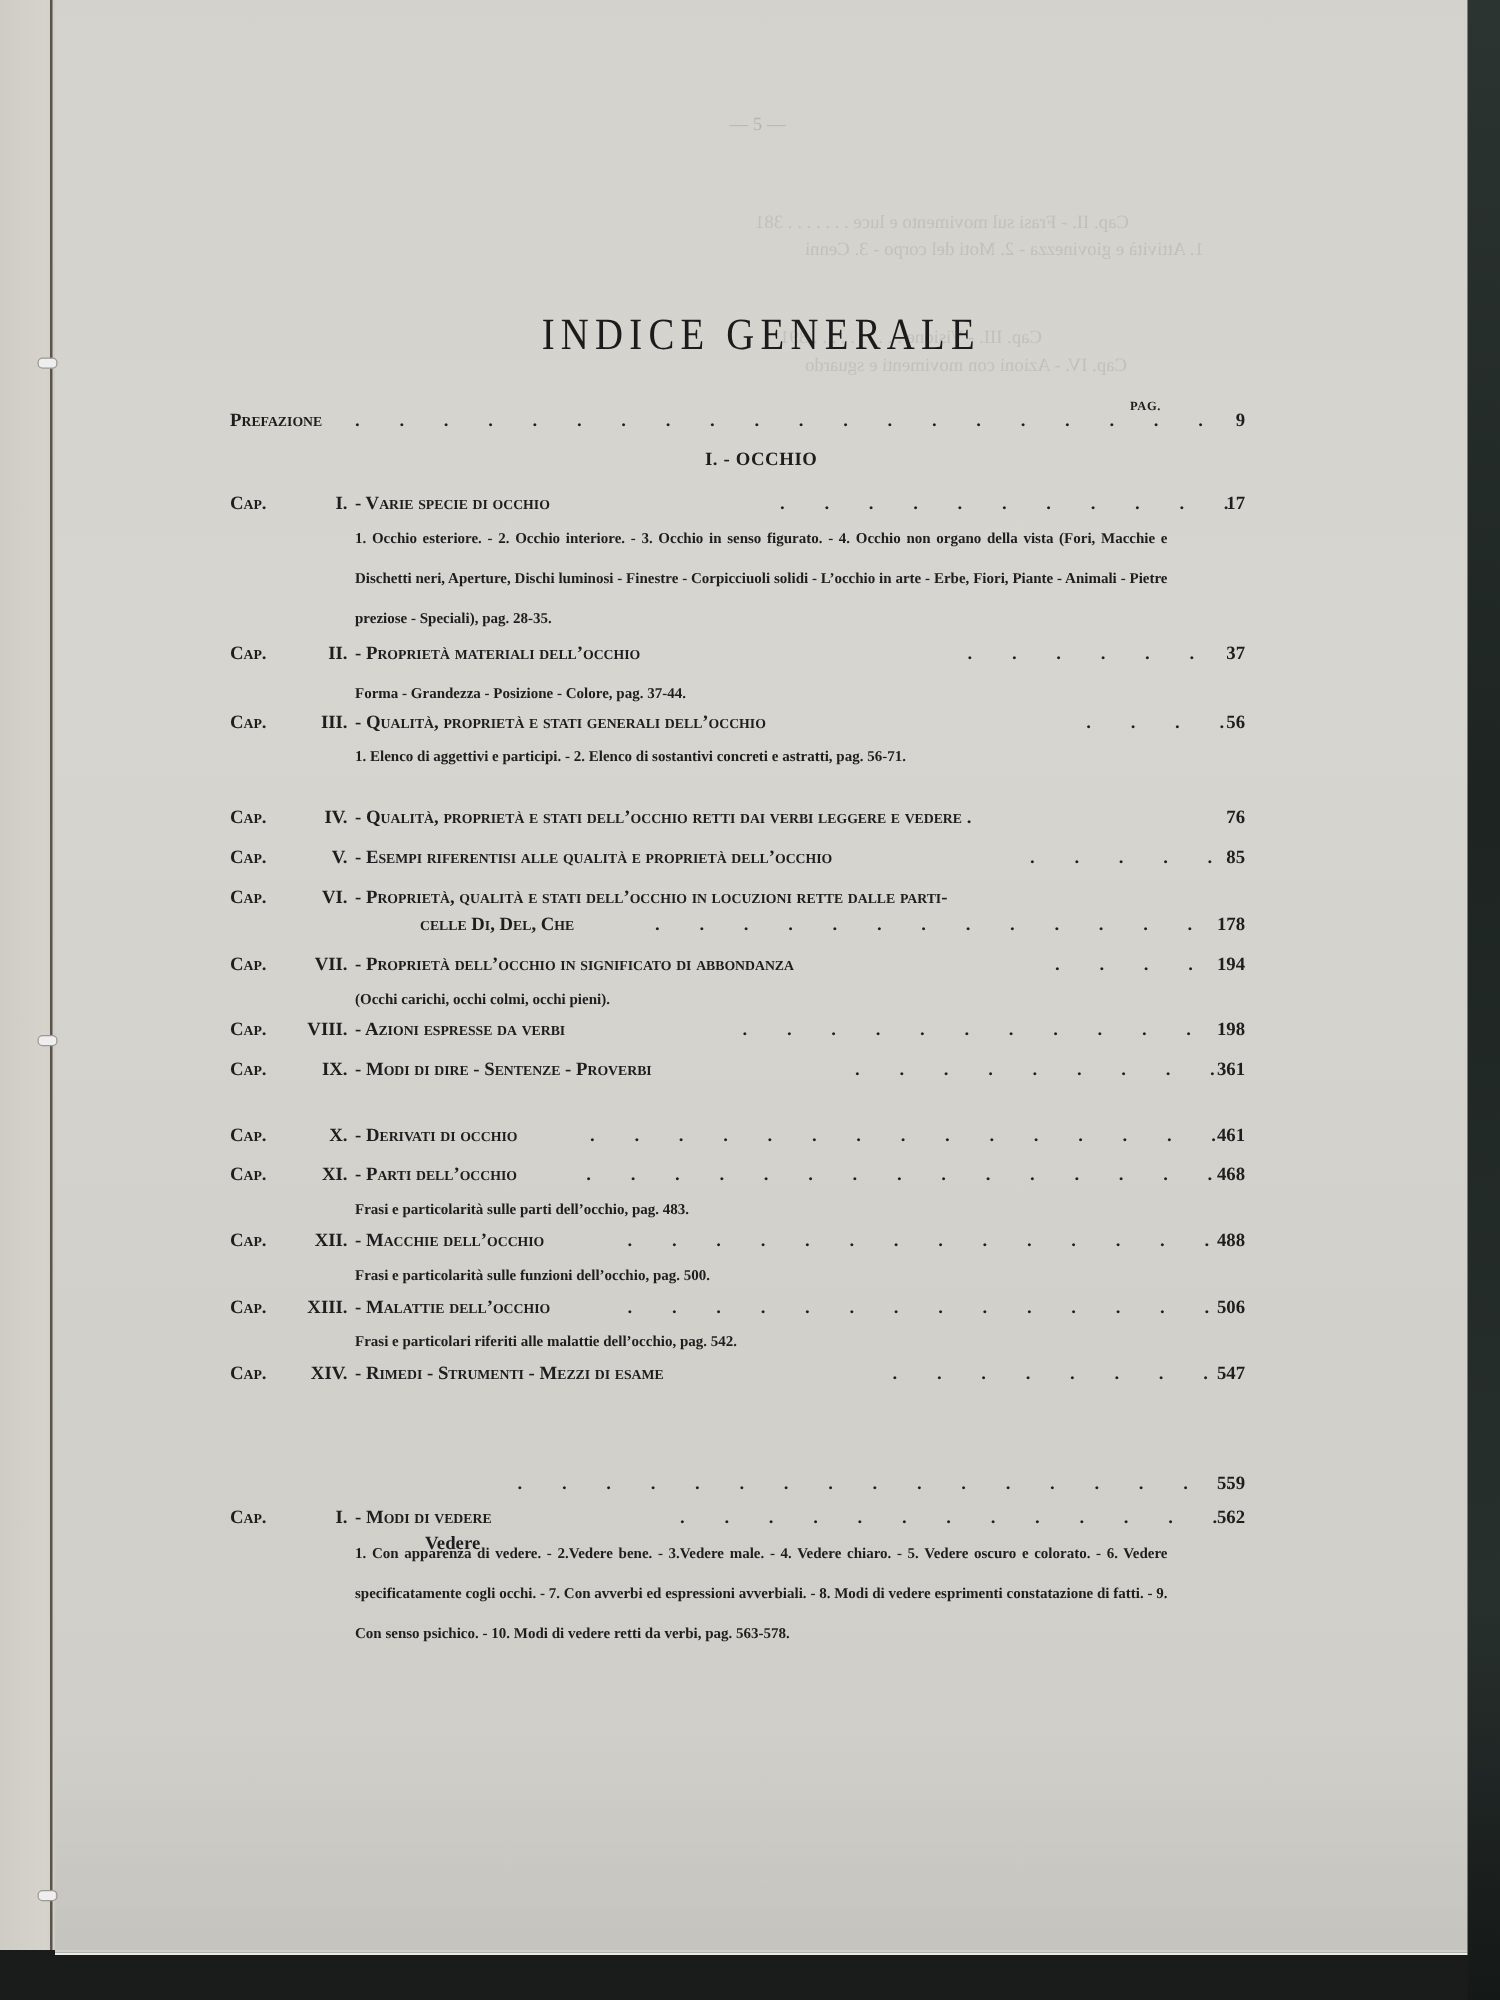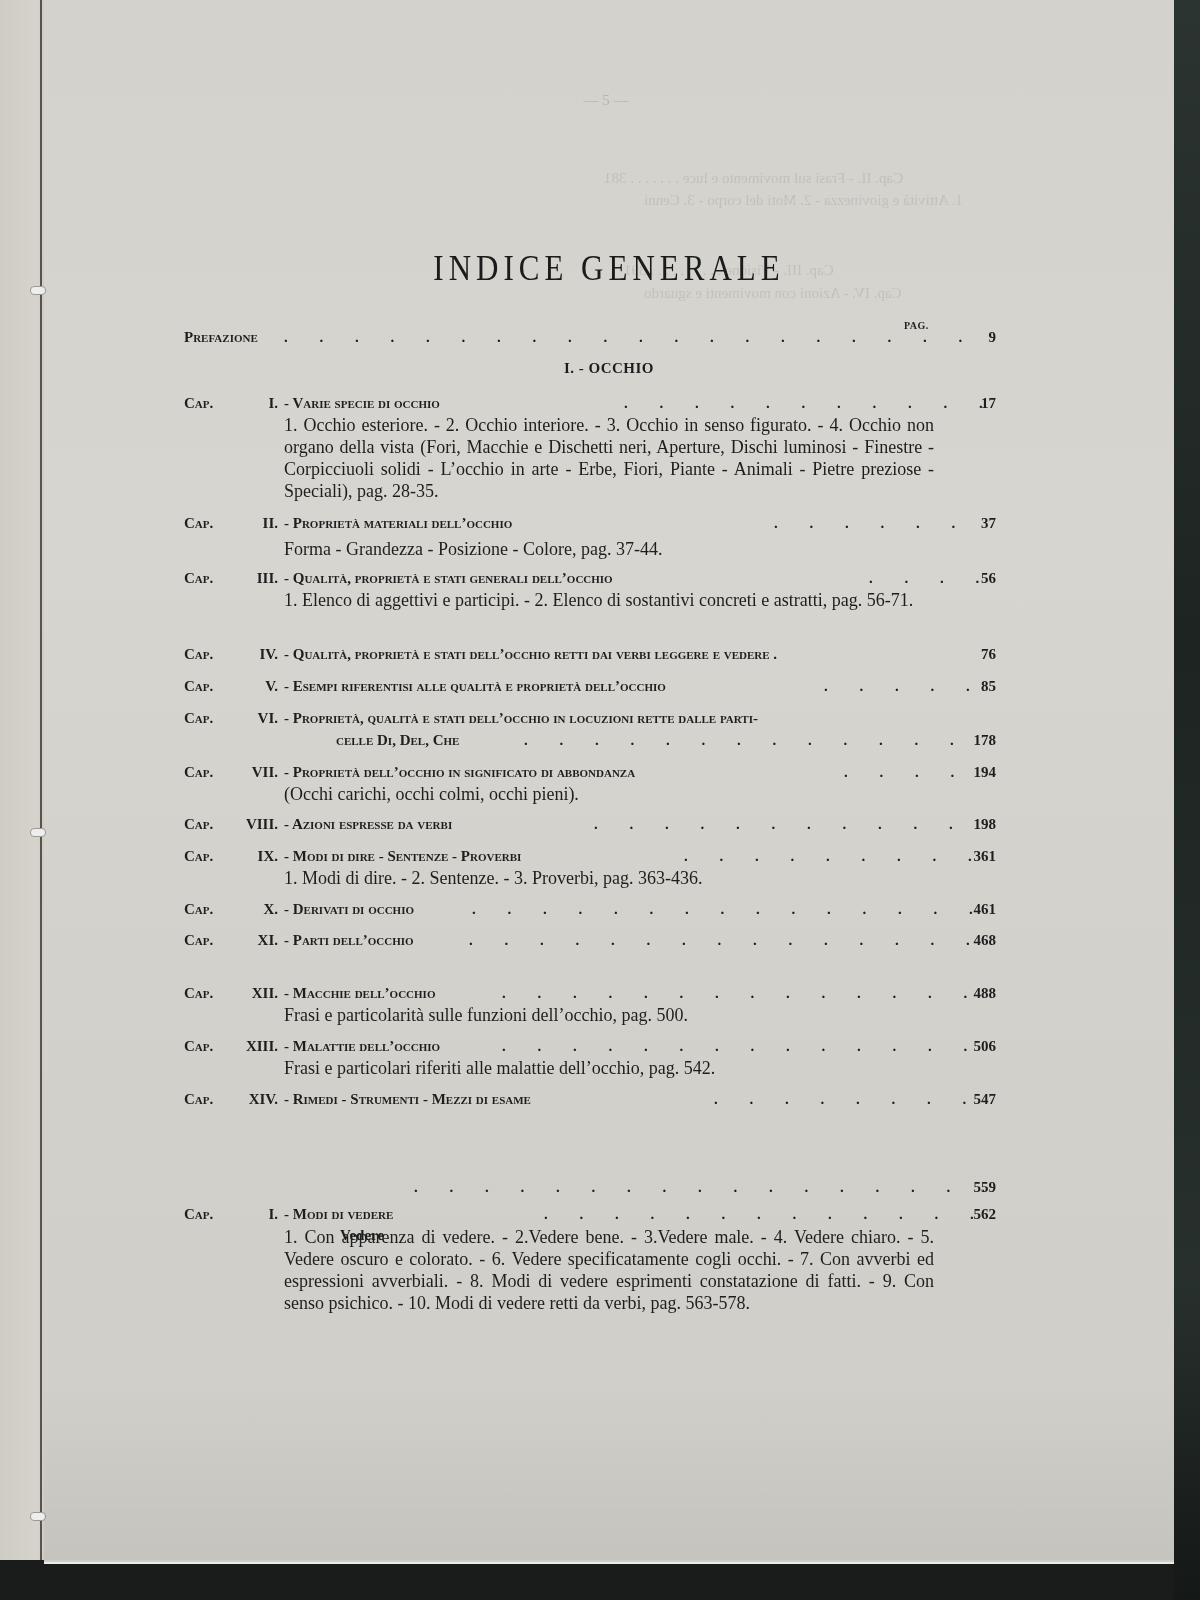--- a/index.html
+++ b/index.html
@@ -52,22 +52,22 @@
   }
   .cap { position: absolute; left: 0; font-weight: bold; font-variant: small-caps; font-size: 15px; }
   .num { position: absolute; width: 72px; text-align: right; font-weight: bold; left: 22px; }
   .dash { font-weight: bold; }
   .heading-text { position: absolute; left: 100px; font-weight: bold; font-variant: small-caps; }
   .dots {
     position: absolute; height: 22px; overflow: hidden; letter-spacing: 14px; font-weight: bold;
   }
   .page-no { position: absolute; right: 0; font-weight: bold; }
   .sub {
-    position: absolute; left: 240px; width: 650px; font-size: 18px; line-height: 22px;
-    font-weight: normal; text-align: justify; white-space: normal;
+    position: absolute; left: 240px; width: 650px; font-size: 12px; line-height: 32px;
+    font-weight: bold; text-align: justify; white-space: normal;
   }
   .section-heading {
     position: absolute; left: 0; width: 1130px; text-align: center;
     font-size: 15px; font-weight: bold; letter-spacing: 0.5px;
   }
   .shadow {
     position: absolute; left: 44px; top: 1380px; width: 1130px; height: 180px;
     background: linear-gradient(180deg, rgba(0,0,0,0) 0%, rgba(0,0,0,0.05) 100%);
     pointer-events: none;
   }
@@ -168,37 +168,37 @@
     <span class="page-no">198</span>
   </div>
 
   <div class="row" style="top:845px;">
     <span class="cap">Cap.</span>
     <span class="num">IX.</span>
     <span class="heading-text"><span class="dash">- </span><span>Modi di dire - Sentenze - Proverbi</span></span>
     <span class="dots" style="left:500px;width:300px;">. . . . . . . . . .</span>
     <span class="page-no">361</span>
   </div>
-  <div class="sub" style="top:867px;">1. Modi di dire. - 2. Sentenze. - 3. Proverbi, pag. 363-436.</div>
 
   <div class="row" style="top:898px;">
     <span class="cap">Cap.</span>
     <span class="num">X.</span>
     <span class="heading-text"><span class="dash">- </span><span>Derivati di occhio</span></span>
     <span class="dots" style="left:288px;width:512px;">. . . . . . . . . . . . . . . . .</span>
     <span class="page-no">461</span>
   </div>
 
   <div class="row" style="top:929px;">
     <span class="cap">Cap.</span>
     <span class="num">XI.</span>
     <span class="heading-text"><span class="dash">- </span><span>Parti dell’occhio</span></span>
     <span class="dots" style="left:285px;width:515px;">. . . . . . . . . . . . . . . . .</span>
     <span class="page-no">468</span>
   </div>
+  <div class="sub" style="top:951px;">Frasi e particolarità sulle parti dell’occhio, pag. 483.</div>
 
   <div class="row" style="top:982px;">
     <span class="cap">Cap.</span>
     <span class="num">XII.</span>
     <span class="heading-text"><span class="dash">- </span><span>Macchie dell’occhio</span></span>
     <span class="dots" style="left:318px;width:482px;">. . . . . . . . . . . . . . . .</span>
     <span class="page-no">488</span>
   </div>
   <div class="sub" style="top:1004px;">Frasi e particolarità sulle funzioni dell’occhio, pag. 500.</div>
 

